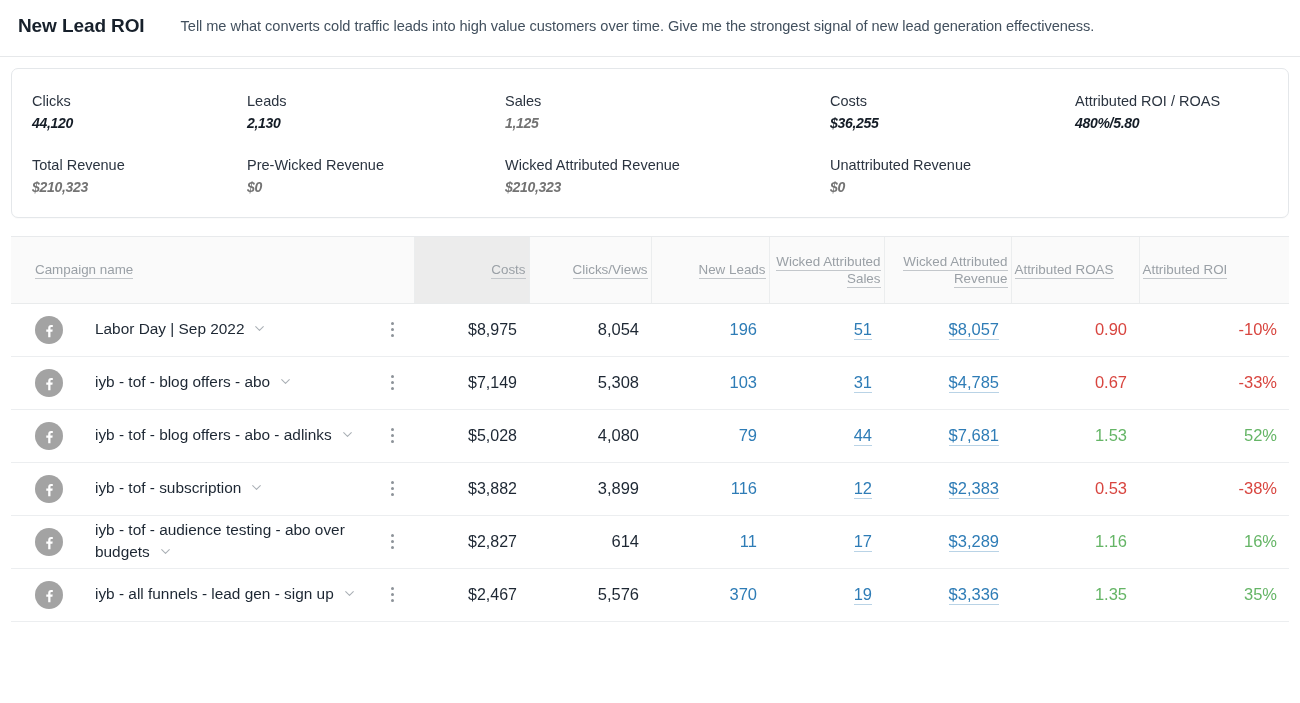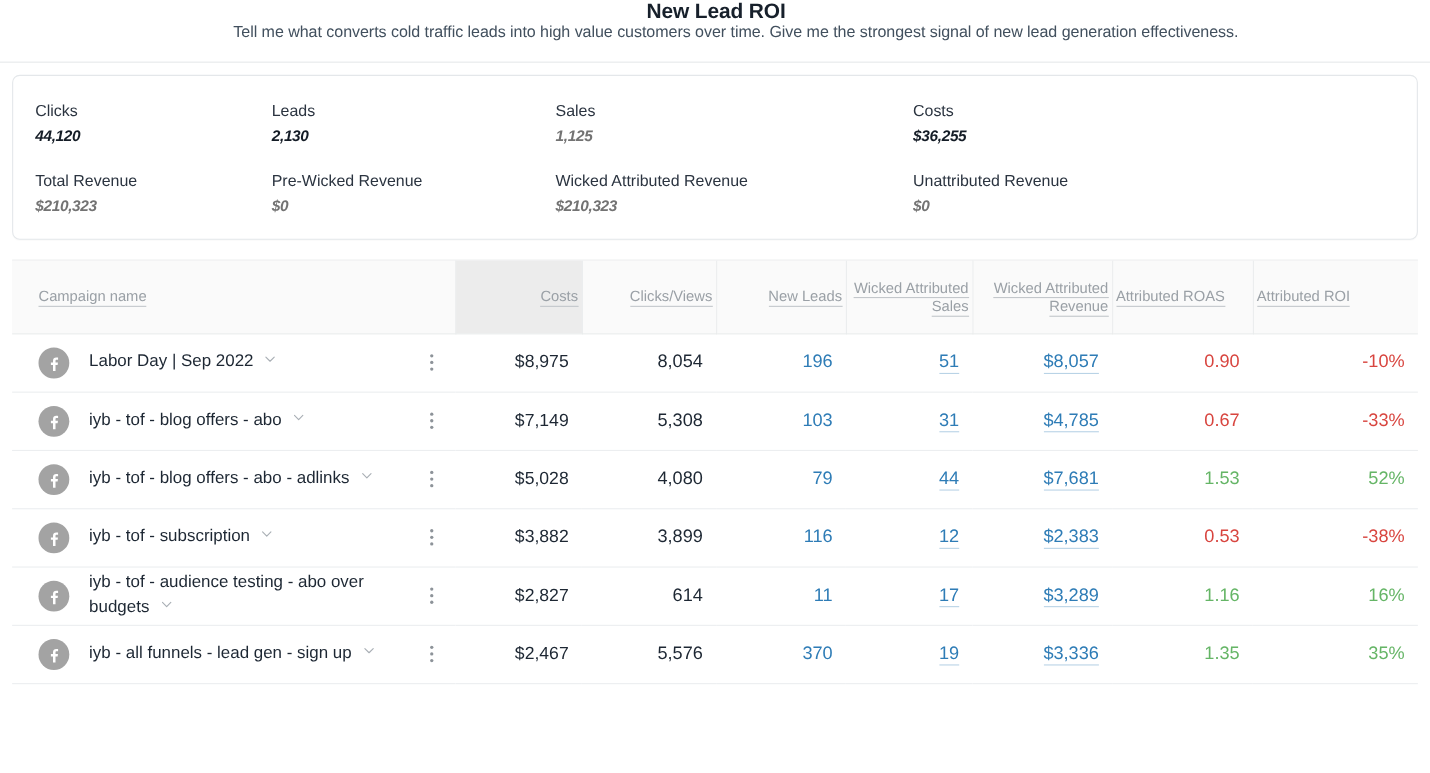--- a/index.html
+++ b/index.html
@@ -14,21 +14,20 @@
   }
 
   
   .page-header {
     height: 57px;
     display: flex;
     align-items: center;
     padding: 0 16px 4px 18px;
     border-bottom: 1px solid #e6e8ea;
     background: #ffffff;
-    flex-direction: column;
   }
   .page-title {
     font-size: 19px;
     font-weight: bold;
     color: #17202b;
     letter-spacing: -0.1px;
     white-space: nowrap;
   }
   .page-question {
     margin-left: 36px;
@@ -132,20 +131,21 @@
     vertical-align: middle;
     padding: 0 12px;
   }
   td.cell-num { text-align: right; font-size: 16.5px; }
   td.cell-costs { text-align: right; font-weight: normal; }
 
   .campaign-cell {
     display: flex;
     align-items: center;
     padding-left: 12px;
+    gap: 14px;
   }
   .fb-icon {
     flex: 0 0 auto;
     width: 28px; height: 28px;
     border-radius: 50%;
     background: #a3a3a3;
     display: flex; align-items: center; justify-content: center;
     margin-right: 18px;
   }
   .fb-icon svg { display: block; }
@@ -198,20 +198,24 @@
       <div class="kpi-label">Leads</div>
       <div class="kpi-value">2,130</div>
     </div>
     <div class="kpi-cell c3">
       <div class="kpi-label">Sales</div>
       <div class="kpi-value blue">1,125</div>
     </div>
     <div class="kpi-cell c4">
       <div class="kpi-label">Costs</div>
       <div class="kpi-value">$36,255</div>
+    </div>
+    <div class="kpi-cell c5">
+      <div class="kpi-label">Attributed ROI / ROAS</div>
+      <div class="kpi-value">480%/5.80</div>
     </div>
   </div>
 
   <div class="kpi-row">
     <div class="kpi-cell c1">
       <div class="kpi-label">Total Revenue</div>
       <div class="kpi-value blue">$210,323</div>
     </div>
     <div class="kpi-cell c2">
       <div class="kpi-label">Pre-Wicked Revenue</div>

